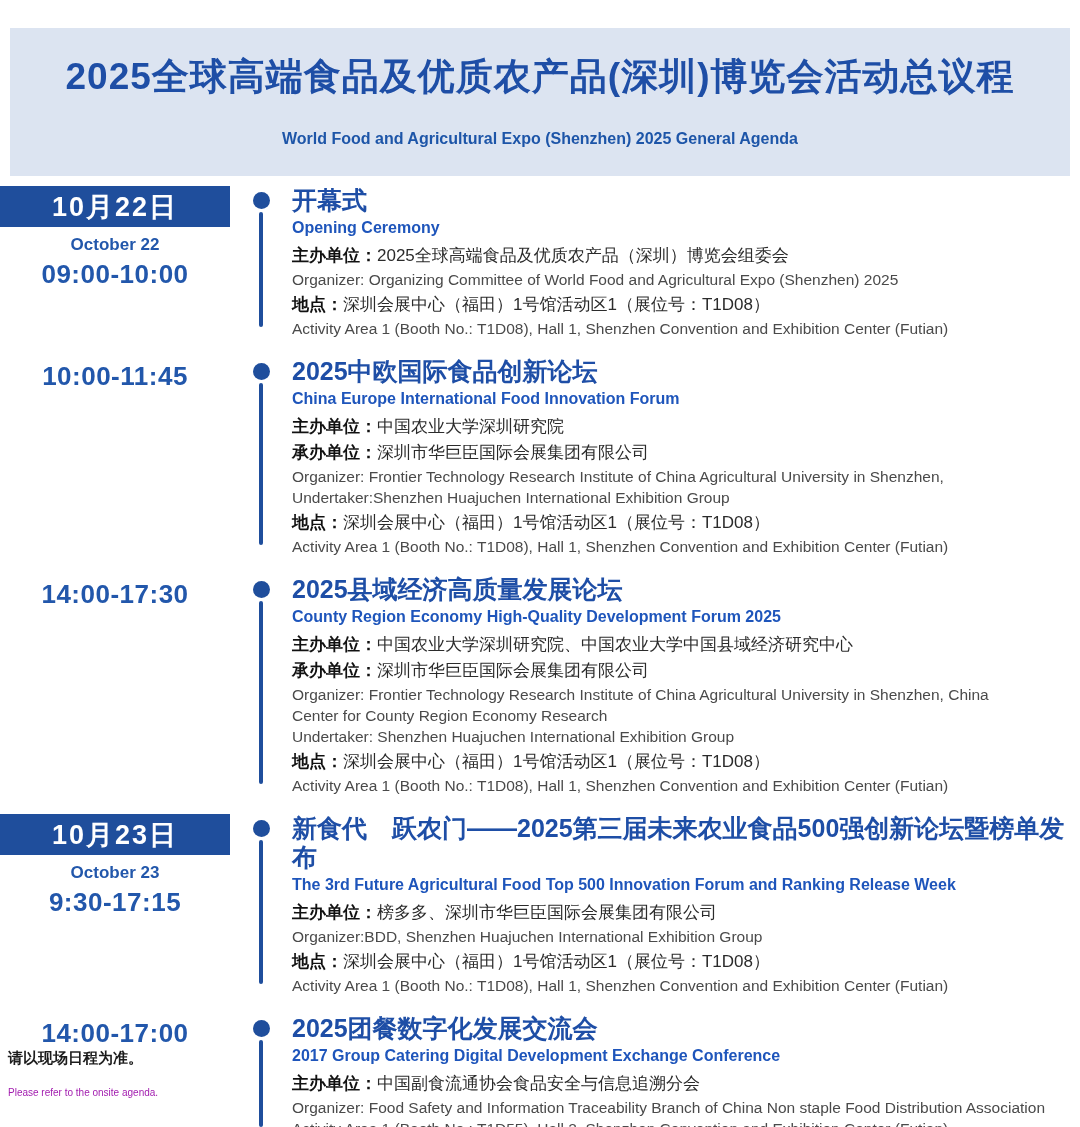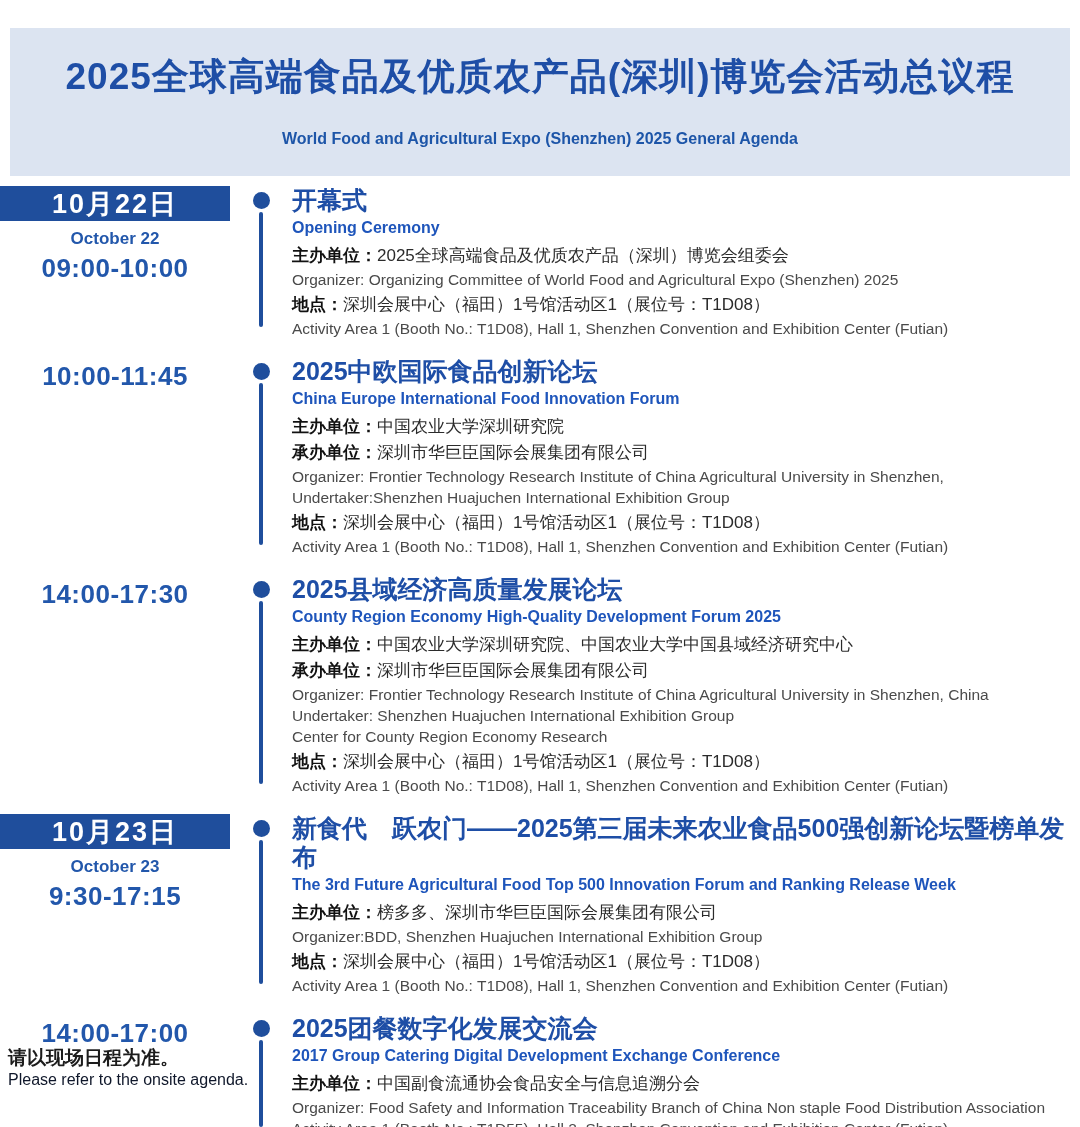--- a/index.html
+++ b/index.html
@@ -16,42 +16,42 @@
     margin:28px 10px 10px 10px;background:var(--band);
     text-align:center;padding:19px 8px 21px 8px;
   }
   .header-cn{font-size:37px;line-height:44px;font-weight:700;color:var(--title);letter-spacing:1px;margin-top:8px;}
   .header-en{font-size:16px;line-height:33px;font-weight:600;color:var(--title2);margin-top:23px;}
 
   .agenda{margin-top:7px;}
   .event-row{display:flex;margin-bottom:17px;}
   .col-left{width:230px;flex:0 0 230px;text-align:center;}
   .date-box{
-    background:var(--dark);color:#ffffff;height:35px;
+    background:var(--dark);color:#ffffff;height:41px;
     display:flex;align-items:center;justify-content:center;
     font-size:27px;font-weight:700;letter-spacing:2px;margin-bottom:8px;
   }
   .date-en{color:var(--blue);font-size:17px;font-weight:700;margin-top:2px;}
   .event-time{color:var(--blue);font-size:26px;font-weight:700;margin-top:4px;letter-spacing:0.5px;}
 
   .col-marker{width:62px;flex:0 0 62px;display:flex;flex-direction:column;align-items:center;}
   .dot{width:17px;height:17px;border-radius:50%;background:var(--dark);margin-top:6px;flex:0 0 auto;}
   .tline{width:4px;background:var(--dark);flex:1 1 auto;margin-top:3px;margin-bottom:13px;border-radius:2px;}
 
   .col-content{flex:1 1 auto;padding-right:4px;}
   .title-cn{margin:0;font-size:25px;line-height:29px;font-weight:700;color:var(--title);}
   .title-en{font-size:16px;line-height:20px;font-weight:700;color:var(--blue2);margin:3px 0 6px 0;}
   .ln-cn{margin:3px 0;font-size:17px;line-height:23px;color:#2b2b2b;}
   .ln-cn b{color:#111111;font-weight:700;}
   .ln-cn span{font-weight:500;}
   .ln-en{margin:1px 0;font-size:15.5px;line-height:20px;color:#4a4a4a;font-weight:400;}
 
   .footer{position:absolute;left:8px;top:1046px;}
-  .footer-cn{font-size:19px;font-weight:700;color:#1c1c1c;line-height:23px;}
-  .footer-en{font-size:16px;color:#0f172a;line-height:20px;margin-top:1px;}
+  .footer-cn{font-size:15px;font-weight:700;color:#1c1c1c;line-height:23px;}
+  .footer-en{font-size:10px;color:#a21caf;line-height:20px;margin-top:14px;}
 </style>
 </head>
 <body>
 
 <div class="header">
   <div class="header-cn">2025全球高端食品及优质农产品(深圳)博览会活动总议程</div>
   <div class="header-en">World Food and Agricultural Expo (Shenzhen) 2025 General Agenda</div>
 </div>
 
 <div class="agenda">
@@ -109,22 +109,22 @@
       <span class="dot"></span>
       <span class="tline"></span>
     </div>
     <div class="col-content">
       <h3 class="title-cn">2025县域经济高质量发展论坛</h3>
       <div class="title-en">County Region Economy High-Quality Development Forum 2025</div>
       <div class="lines">
           <p class="ln-cn"><b>主办单位：</b><span>中国农业大学深圳研究院、中国农业大学中国县域经济研究中心</span></p>
           <p class="ln-cn"><b>承办单位：</b><span>深圳市华巨臣国际会展集团有限公司</span></p>
           <p class="ln-en">Organizer: Frontier Technology Research Institute of China Agricultural University in Shenzhen, China</p>
+          <p class="ln-en">Center for County Region Economy Research</p>
           <p class="ln-en">Undertaker: Shenzhen Huajuchen International Exhibition Group</p>
-          <p class="ln-en">Center for County Region Economy Research</p>
           <p class="ln-cn"><b>地点：</b><span>深圳会展中心（福田）1号馆活动区1（展位号：T1D08）</span></p>
           <p class="ln-en">Activity Area 1 (Booth No.: T1D08), Hall 1, Shenzhen Convention and Exhibition Center (Futian)</p>
         </div>
     </div>
   </div>
     <div class="event-row">
     <div class="col-left">
       <div class="date-box">
         <span>10月23日</span>
       </div>

